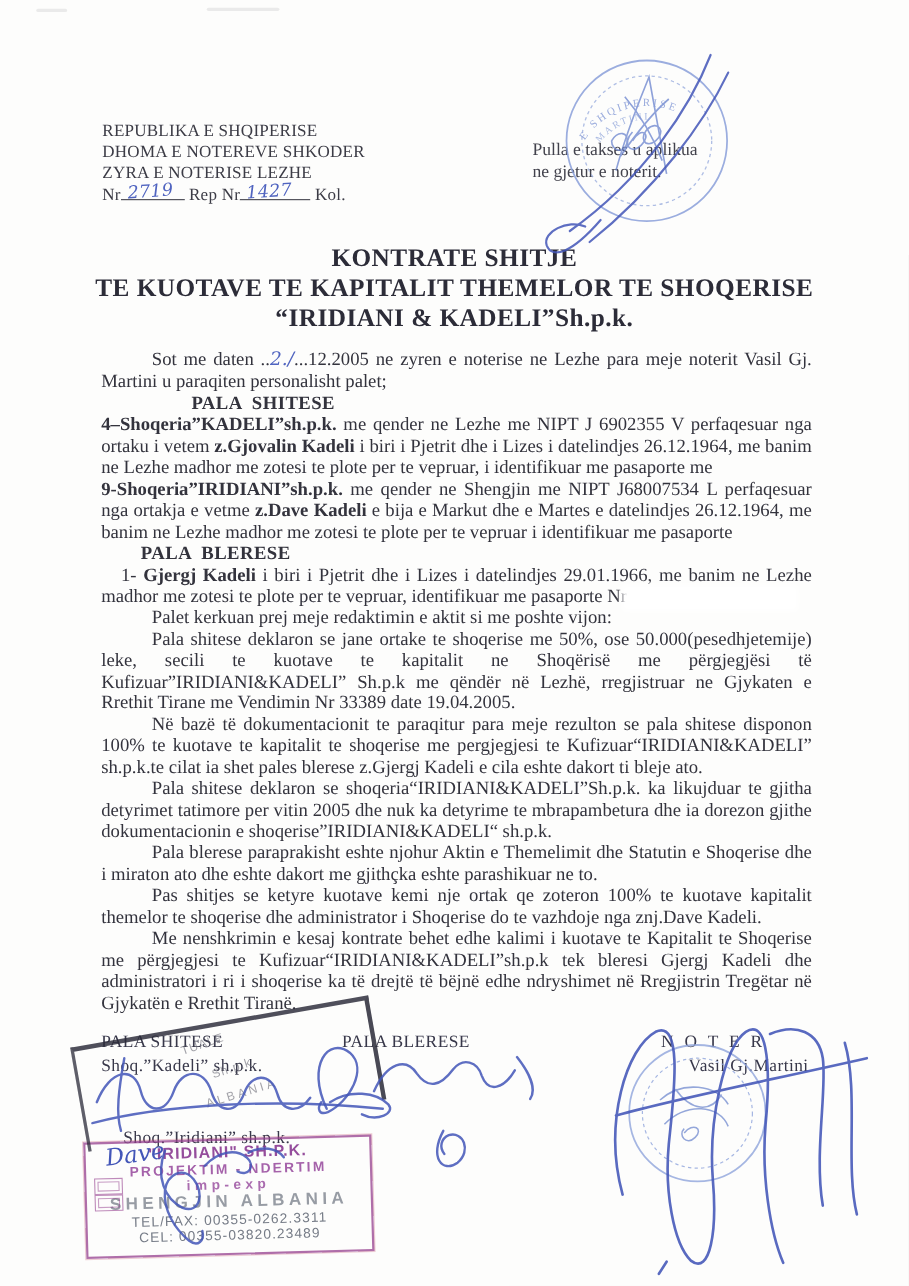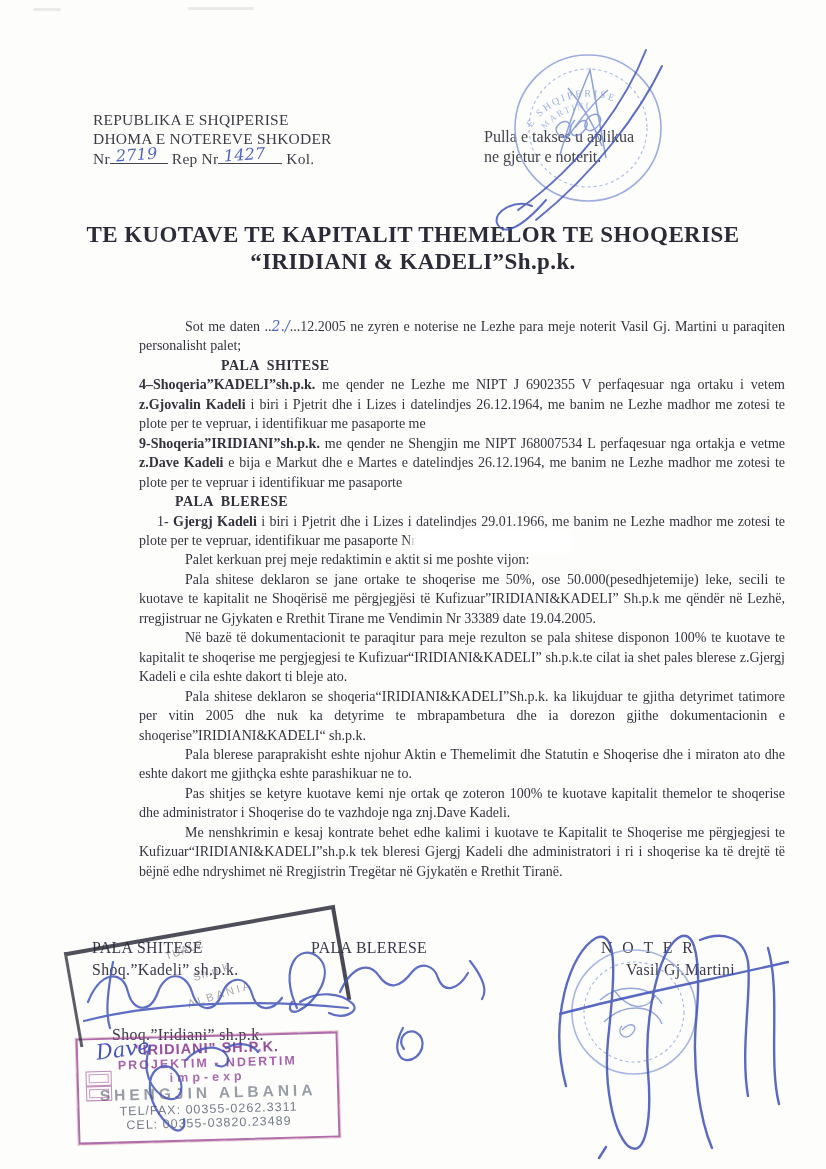--- a/index.html
+++ b/index.html
@@ -13,22 +13,22 @@
   .blank{display:inline-block;border-bottom:1.4px solid #44444e;position:relative;height:14px;vertical-align:baseline;}
   .hwv{position:absolute;left:6px;bottom:-2px;font-style:italic;color:#5064c0;font-size:16px;
        transform:rotate(-4deg);white-space:nowrap;font-family:"DejaVu Serif",serif;}
   .taxnote{position:absolute;left:484px;top:127px;font-size:16px;line-height:19.5px;color:#42424c;}
 
   
   .title{position:absolute;left:0;top:221px;width:826px;text-align:center;font-weight:bold;
          font-size:23px;line-height:27px;color:#2c2c38;letter-spacing:.4px;}
 
   
-  .body{position:absolute;left:92px;top:317px;width:646px;font-size:14px;line-height:19.45px;
-        text-align:justify;color:#33333d;margin-left:47px;}
+  .body{position:absolute;left:92px;top:317px;width:646px;font-size:17px;line-height:19.45px;
+        text-align:justify;color:#33333d;}
   .para{margin:0;}
   .ind{text-indent:46px;}
   .head1{font-weight:bold;padding-left:82px;white-space:pre-wrap;letter-spacing:.4px;}
   .head2{font-weight:bold;padding-left:36px;white-space:pre-wrap;letter-spacing:.4px;}
   .p6{text-indent:18px;}
   .b{font-weight:bold;}
   .hw{font-style:italic;color:#5064c0;font-family:"DejaVu Serif",serif;}
   .redact{display:inline-block;width:150px;height:13px;background:#fff;box-shadow:0 0 6px 5px #fff;vertical-align:middle;}
 
   
@@ -63,33 +63,35 @@
 
 <div class="page">
 
   <div class="scan-edge-right"></div>
   <div class="scan-smudge" style="left:33px;top:8px;width:28px;"></div>
   <div class="scan-smudge" style="left:188px;top:7px;width:66px;"></div>
 
   <div class="hdr">
     <div>REPUBLIKA E SHQIPERISE</div>
     <div>DHOMA E NOTEREVE SHKODER</div>
+    <div>ZYRA E NOTERISE  LEZHE</div>
     <div>
       <span>Nr</span><span class="blank" style="width:58px;"><span class="hwv">2719</span></span>
       <span>Rep Nr</span><span class="blank" style="width:64px;"><span class="hwv">1427</span></span>
       <span>Kol.</span>
     </div>
   </div>
 
   <div class="taxnote">
     <div>Pulla e takses u aplikua</div>
     <div>ne gjetur e noterit.</div>
   </div>
 
   <div class="title">
+    <div>KONTRATE SHITJE</div>
     <div>TE KUOTAVE TE KAPITALIT THEMELOR TE SHOQERISE</div>
     <div>“IRIDIANI &amp; KADELI”Sh.p.k.</div>
   </div>
 
   <div class="body">
     <p class="para ind"><span>Sot me daten ..</span><span class="hw">2./</span><span>...12.2005 ne zyren e noterise ne Lezhe para meje noterit Vasil Gj. Martini u paraqiten personalisht palet;</span></p>
     <p class="para head1"><span>PALA  SHITESE</span></p>
     <p class="para"><span class="b">4–Shoqeria”KADELI”sh.p.k.</span><span> me qender ne Lezhe me NIPT J 6902355 V perfaqesuar nga ortaku i vetem </span><span class="b">z.Gjovalin Kadeli</span><span> i biri i Pjetrit dhe i Lizes i datelindjes 26.12.1964, me banim ne Lezhe madhor me zotesi te plote per te vepruar, i identifikuar me pasaporte me</span></p>
     <p class="para"><span class="b">9-Shoqeria”IRIDIANI”sh.p.k.</span><span> me qender ne Shengjin me NIPT J68007534 L perfaqesuar nga ortakja e vetme </span><span class="b">z.Dave Kadeli</span><span> e bija e Markut dhe e Martes e datelindjes 26.12.1964, me banim ne Lezhe madhor me zotesi te plote per te vepruar i identifikuar me pasaporte</span></p>
     <p class="para head2"><span>PALA  BLERESE</span></p>

